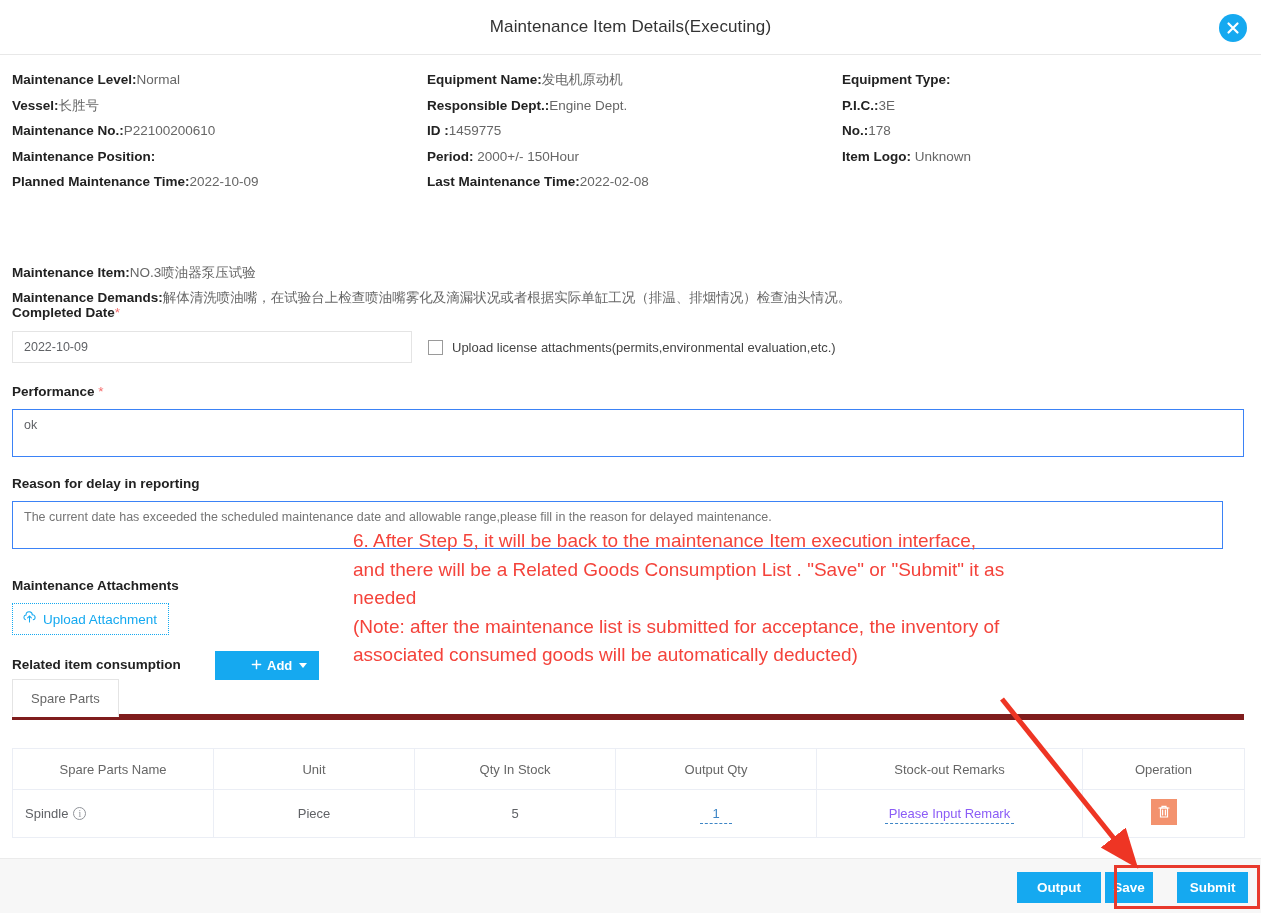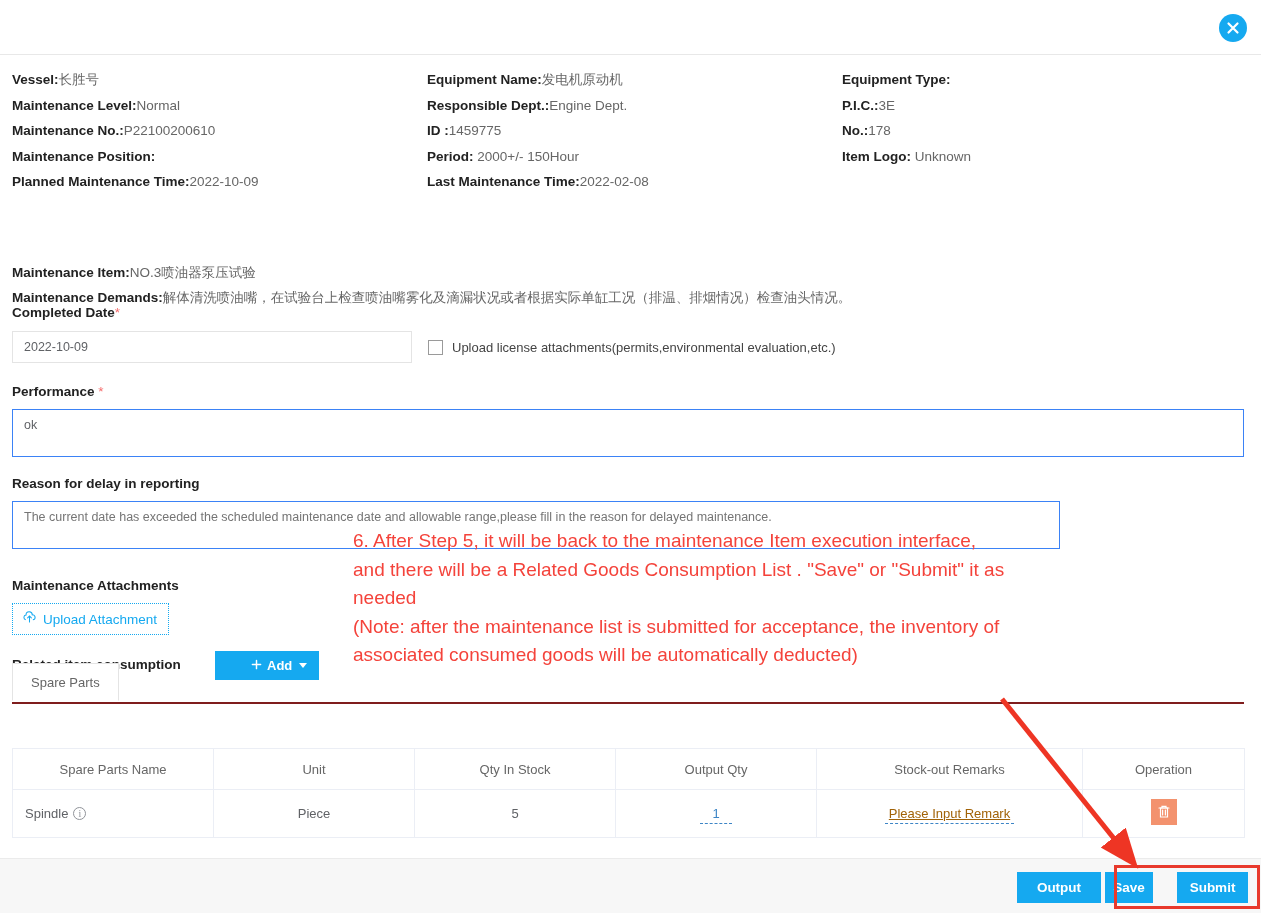--- a/index.html
+++ b/index.html
@@ -153,23 +153,23 @@
     width: 0; height: 0;
     border-left: 4px solid transparent;
     border-right: 4px solid transparent;
     border-top: 5px solid #ffffff;
     margin-left: 2px;
   }
 
   
   .tabs {
     position: absolute;
-    left: 12px; top: 608px;
+    left: 12px; top: 624px;
     width: 1232px;
-    border-bottom: 2px solid #7f1d1d;
+    border-bottom: 6px solid #7f1d1d;
     height: 41px;
   }
   .tab {
     display: inline-block;
     border: 1px solid #e4e4e4;
     border-bottom: 1px solid #ffffff;
     background: #ffffff;
     padding: 11px 18px 10px 18px;
     font-size: 13px;
     color: #666666;
@@ -216,25 +216,24 @@
     vertical-align: 1px;
     font-family: "Liberation Serif", serif;
   }
   .editable-num {
     color: #3d85c6;
     border-bottom: 1px dashed #3d85c6;
     padding: 0 12px 2px 12px;
     cursor: text;
   }
   .editable-remark {
-    color: #a16207;
+    color: #8b5cf6;
     border-bottom: 1px dashed #3d85c6;
     padding: 0 4px 2px 4px;
     cursor: text;
-    text-decoration: underline;
   }
   .del-btn {
     display: inline-block;
     width: 26px; height: 26px;
     background: #f3926e;
     cursor: pointer;
     line-height: 26px;
   }
 
   
@@ -287,32 +286,33 @@
     width: 1261px; height: 913px;
     pointer-events: none;
   }
 </style>
 </head>
 <body>
 
 <div id="app">
 
   <div class="dlg-header">
+    <div class="dlg-title">Maintenance Item Details(Executing)</div>
     <div class="close-btn">
       <svg width="28" height="28" viewBox="0 0 28 28">
         <path d="M9.5 9.5 L18.5 18.5 M18.5 9.5 L9.5 18.5" stroke="#ffffff" stroke-width="2.2" stroke-linecap="round"></path>
       </svg>
     </div>
   </div>
 
   <div class="dlg-body">
 
     <div class="info-col col-1">
+      <div class="info-line"><b>Maintenance Level:</b><span class="val">Normal</span></div>
       <div class="info-line"><b>Vessel:</b><span class="val">长胜号</span></div>
-      <div class="info-line"><b>Maintenance Level:</b><span class="val">Normal</span></div>
       <div class="info-line"><b>Maintenance No.:</b><span class="val">P22100200610</span></div>
       <div class="info-line"><b>Maintenance Position:</b><span class="val"></span></div>
       <div class="info-line"><b>Planned Maintenance Time:</b><span class="val">2022-10-09</span></div>
     </div>
 
     <div class="info-col col-2">
       <div class="info-line"><b>Equipment Name:</b><span class="val">发电机原动机</span></div>
       <div class="info-line"><b>Responsible Dept.:</b><span class="val">Engine Dept.</span></div>
       <div class="info-line"><b>ID :</b><span class="val">1459775</span></div>
       <div class="info-line"><b>Period:</b><span class="val"> 2000+/- 150Hour</span></div>
@@ -342,21 +342,21 @@
       <span class="chk-box"></span>
       <span class="chk-label">Upload license attachments(permits,environmental evaluation,etc.)</span>
     </div>
 
     <div style="position:absolute; left:12px; top:329px;" class="field-label">
       <span>Performance </span><span class="req">*</span>
     </div>
     <textarea class="text-area" style="position: absolute; left: 12px; top: 354px; width: 1232px; height: 48px;">ok</textarea>
 
     <div style="position:absolute; left:12px; top:421px;" class="field-label">Reason for delay in reporting</div>
-    <textarea class="text-area placeholder-text" style="position: absolute; left: 12px; top: 446px; width: 1048px; height: 48px;" placeholder="The current date has exceeded the scheduled maintenance date and allowable range,please fill in the reason for delayed maintenance."></textarea>
+    <textarea class="text-area placeholder-text" style="position: absolute; left: 12px; top: 446px; width: 1211px; height: 48px;" placeholder="The current date has exceeded the scheduled maintenance date and allowable range,please fill in the reason for delayed maintenance."></textarea>
 
     <div style="position:absolute; left:12px; top:523px;" class="field-label">Maintenance Attachments</div>
     <div class="upload-btn" style="position:absolute; left:12px; top:548px;">
       <span>
         <svg width="15" height="15" viewBox="0 0 16 16">
           <path d="M4 10.5 A2.6 2.6 0 0 1 4.3 5.4 A3.3 3.3 0 0 1 11 5.2 A2.6 2.6 0 0 1 11.6 10.5" fill="none" stroke="#15a9f0" stroke-width="1.1"></path>
           <path d="M8 12.8 L8 6.6 M6 8.4 L8 6.4 L10 8.4" fill="none" stroke="#15a9f0" stroke-width="1.1" stroke-linecap="round"></path>
         </svg>
       </span>
       <span>Upload Attachment</span>

